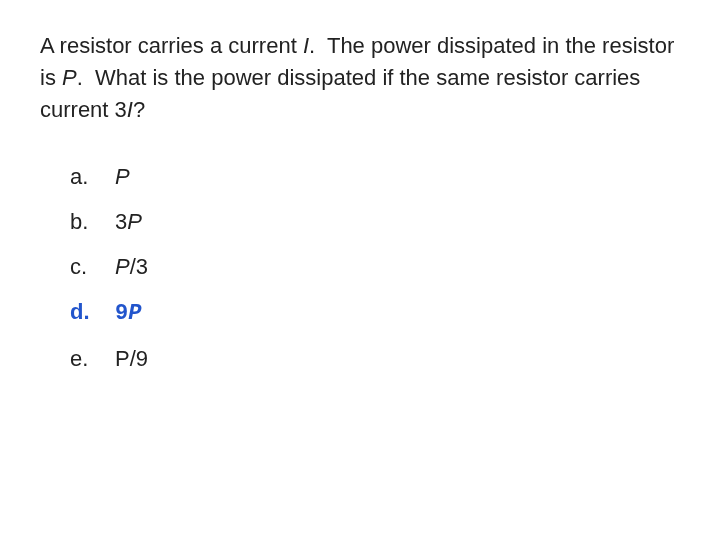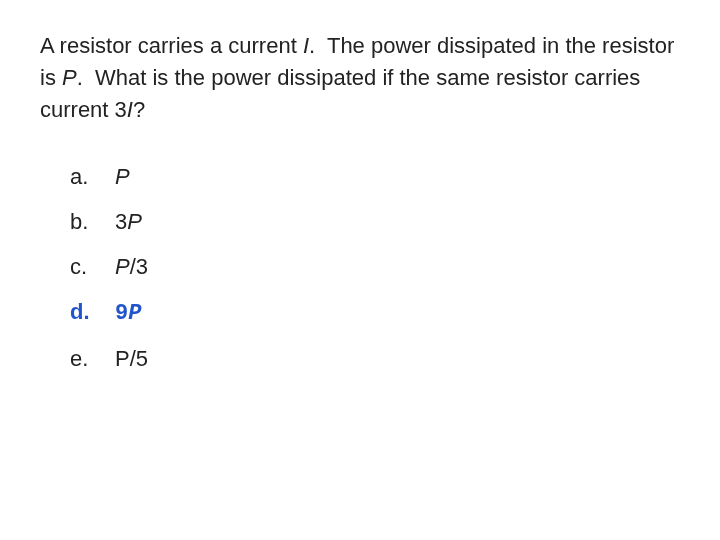--- a/index.html
+++ b/index.html
@@ -106,17 +106,17 @@
       <span class="option-value"><span class="italic">P</span>/3</span>
     </div>
 
     <div class="option-row">
       <span class="option-label correct">d.</span>
       <span class="option-value correct">9<span class="italic">P</span></span>
     </div>
 
     <div class="option-row">
       <span class="option-label">e.</span>
-      <span class="option-value">P/5</span>
+      <span class="option-value">P/9</span>
     </div>
 
   </div>
 </div>
 
 </body></html>

